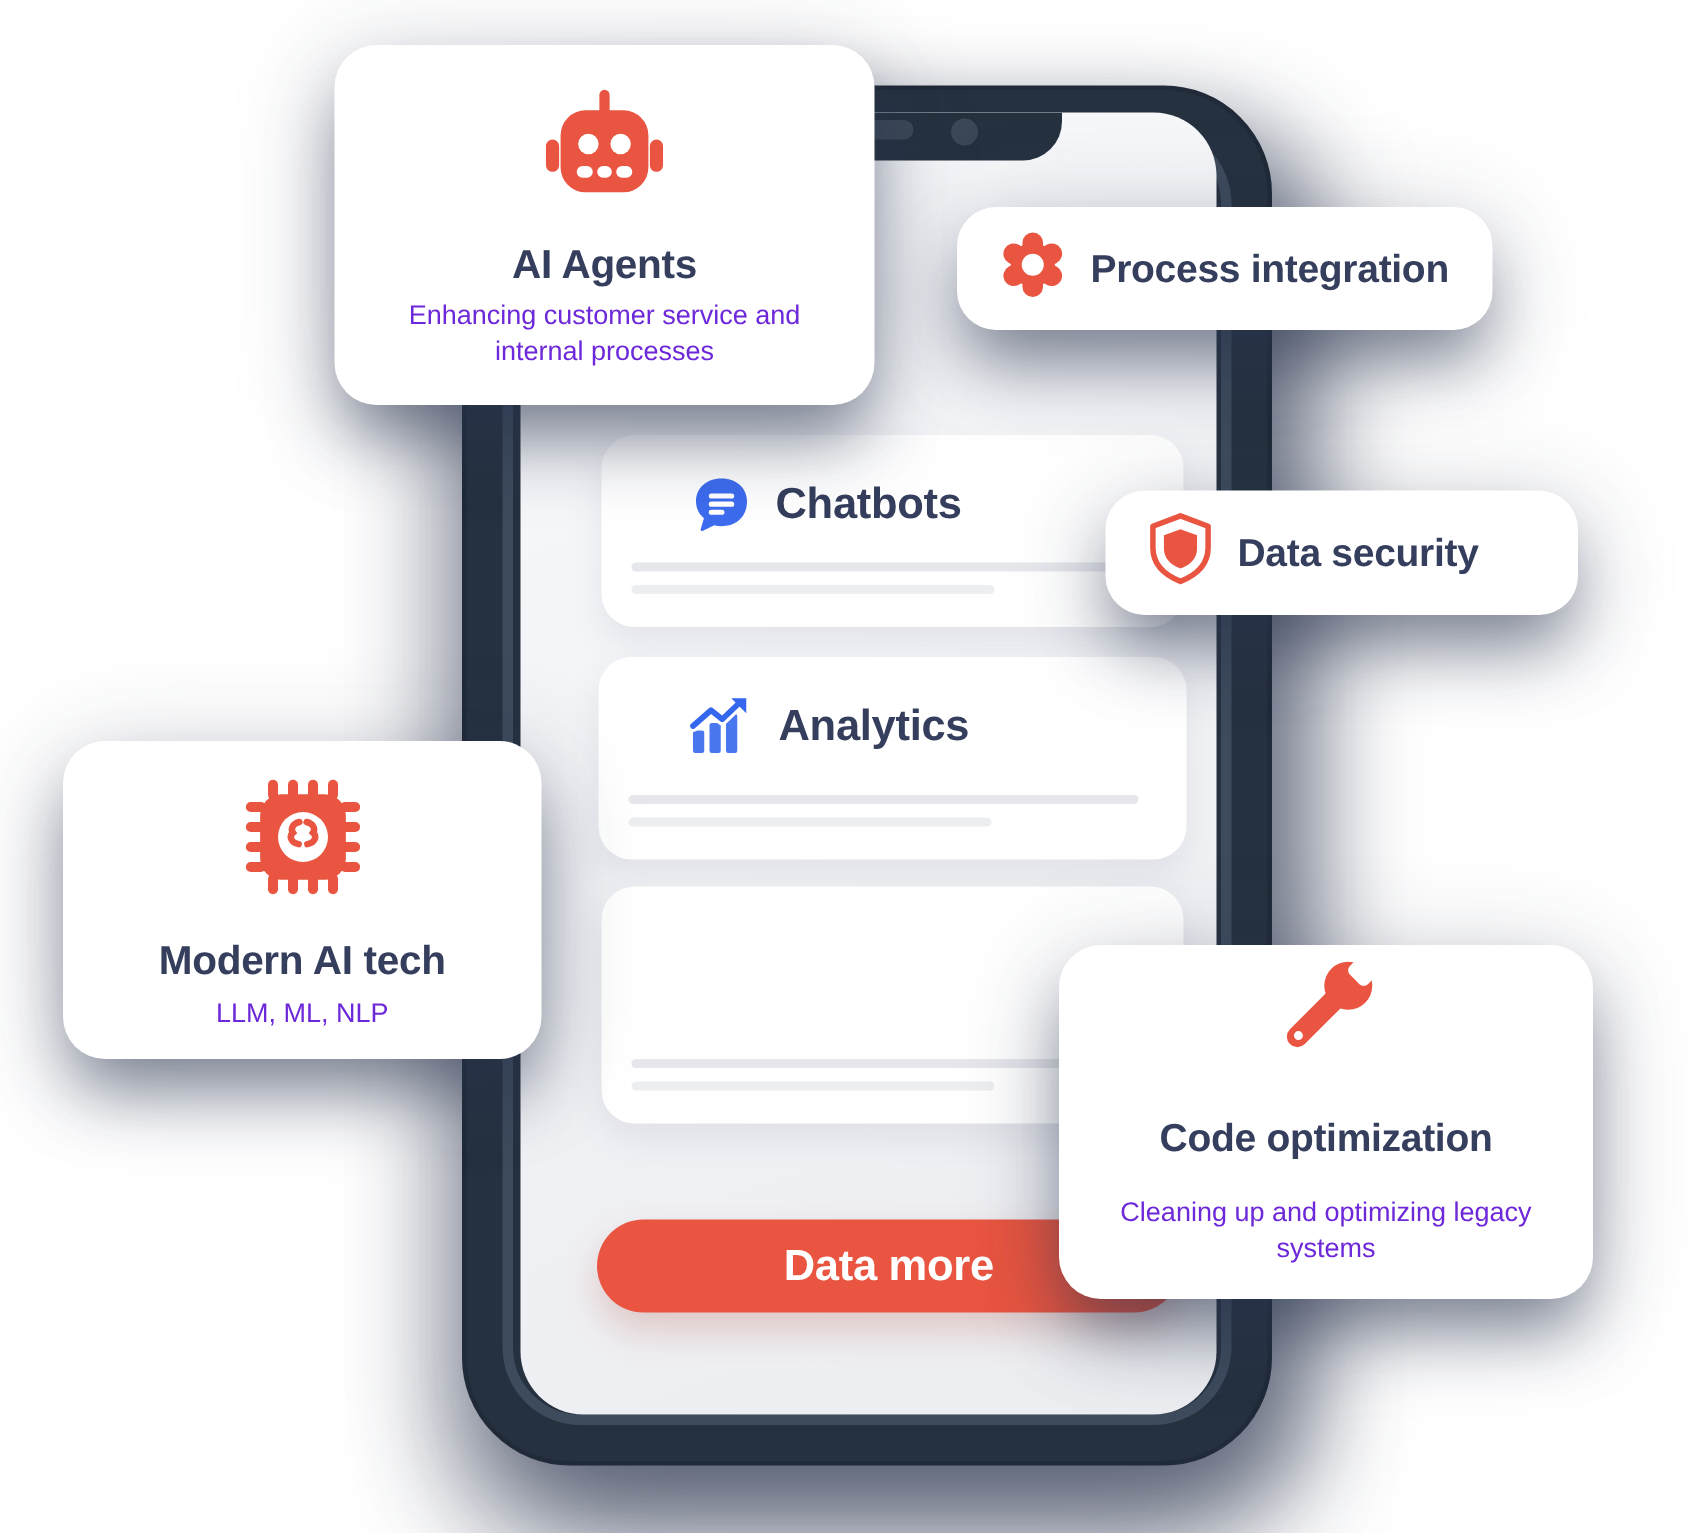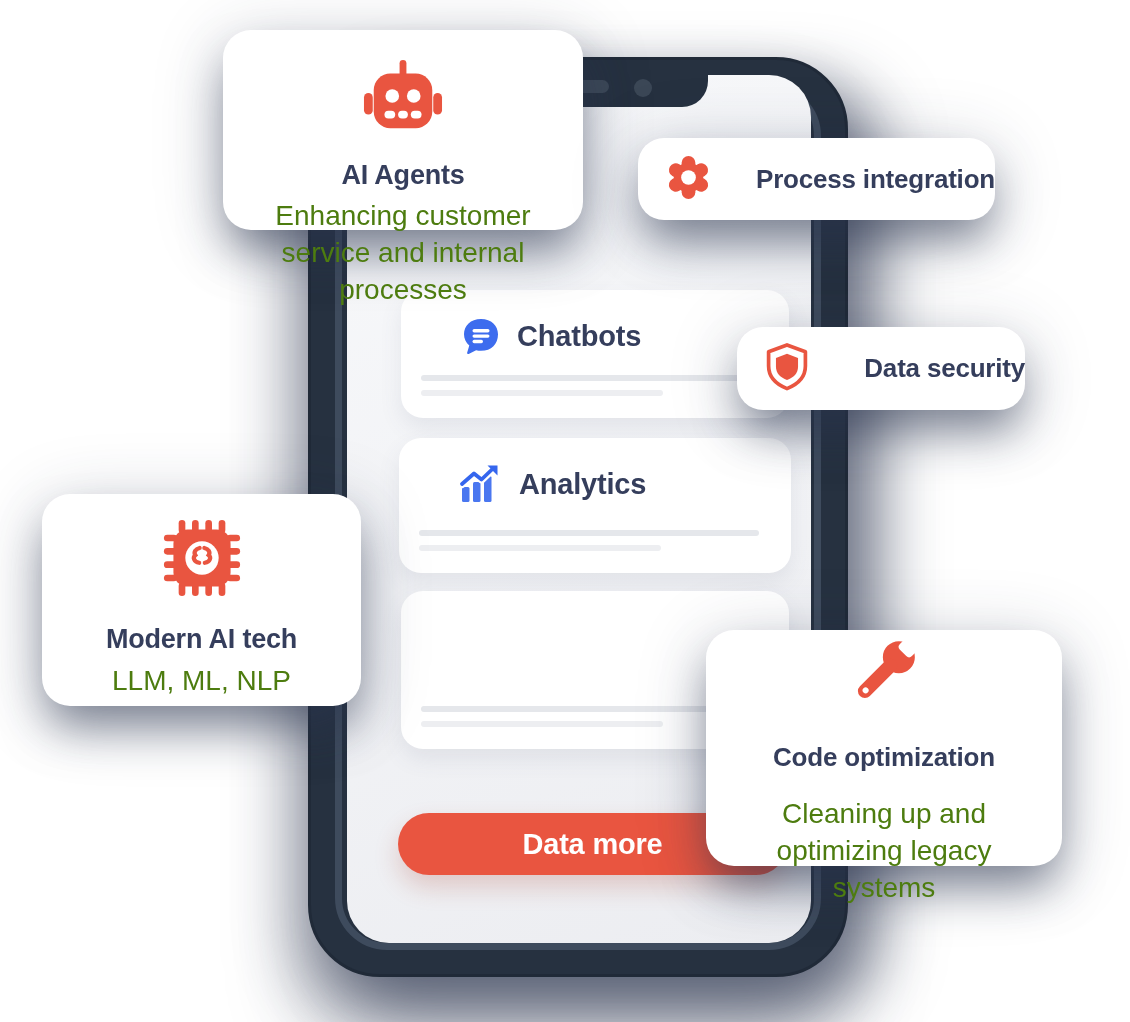--- a/index.html
+++ b/index.html
@@ -56,35 +56,34 @@
     box-shadow:0 12px 24px rgba(170,60,40,.22);
   }
   
   .float-card{
     position:absolute;background:#fff;border-radius:28px;z-index:3;
     display:flex;flex-direction:column;align-items:center;text-align:center;
     box-shadow:0 26px 45px -6px rgba(42,52,78,.55),0 10px 70px rgba(42,52,78,.22);
     box-sizing:border-box;
   }
   .float-title{font-size:27px;font-weight:bold;color:#353E5C;letter-spacing:-.2px;}
-  .float-sub{font-size:28px;color:#4d7c0f;line-height:1.32;}
+  .float-sub{font-size:18px;color:#6d28d9;line-height:1.32;}
   .pill{
     position:absolute;background:#fff;border-radius:26px;z-index:3;
     display:flex;align-items:center;gap:15px;box-sizing:border-box;padding-left:27px;
     box-shadow:0 26px 45px -6px rgba(42,52,78,.55),0 10px 70px rgba(42,52,78,.22);
-    justify-content:space-between;
   }
   .pill-label{font-size:26px;font-weight:bold;color:#353E5C;letter-spacing:-.2px;}
 
-  .card-ai{left:223px;top:30px;width:360px;height:200px;padding-top:26px;}
+  .card-ai{left:223px;top:30px;width:360px;height:240px;padding-top:26px;}
   .card-ai .float-title{margin-top:20px;}
   .card-ai .float-sub{margin-top:7px;max-width:296px;}
 
   .pill-process{left:638px;top:138px;width:357px;height:82px;}
-  .pill-security{left:737px;top:327px;width:288px;height:83px;z-index:4;}
+  .pill-security{left:737px;top:327px;width:315px;height:83px;z-index:4;}
 
   .card-modern{left:42px;top:494px;width:319px;height:212px;padding-top:24px;}
   .card-modern .float-title{margin-top:22px;}
   .card-modern .float-sub{margin-top:8px;}
 
   .card-code{left:706px;top:630px;width:356px;height:236px;z-index:5;}
   .card-code .float-title{margin-top:24px;font-size:26px;}
   .card-code .float-sub{margin-top:23px;max-width:290px;}
 
   .icon{display:block;}

